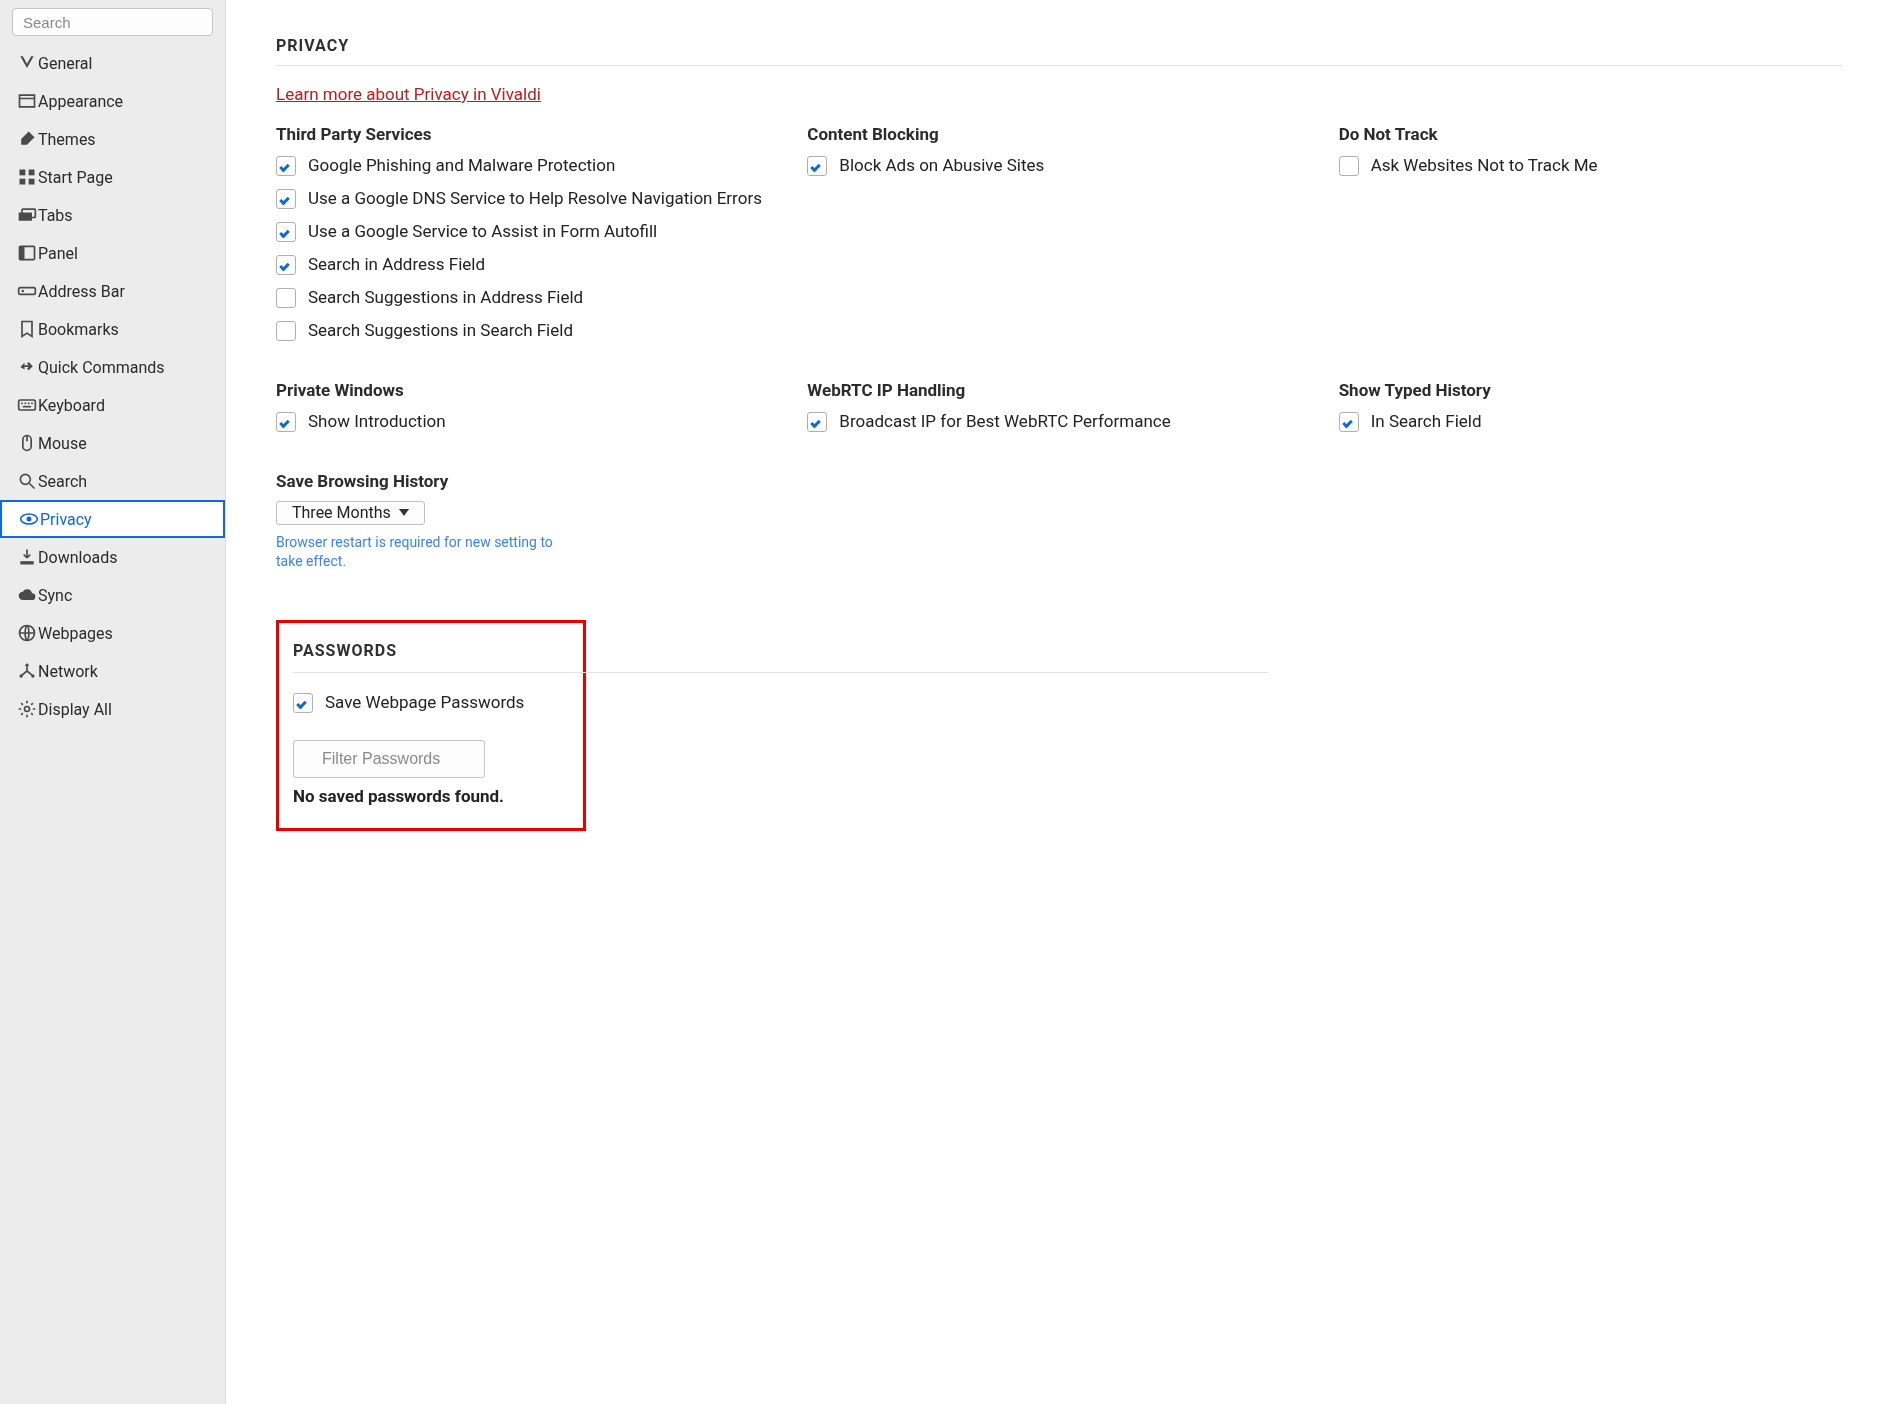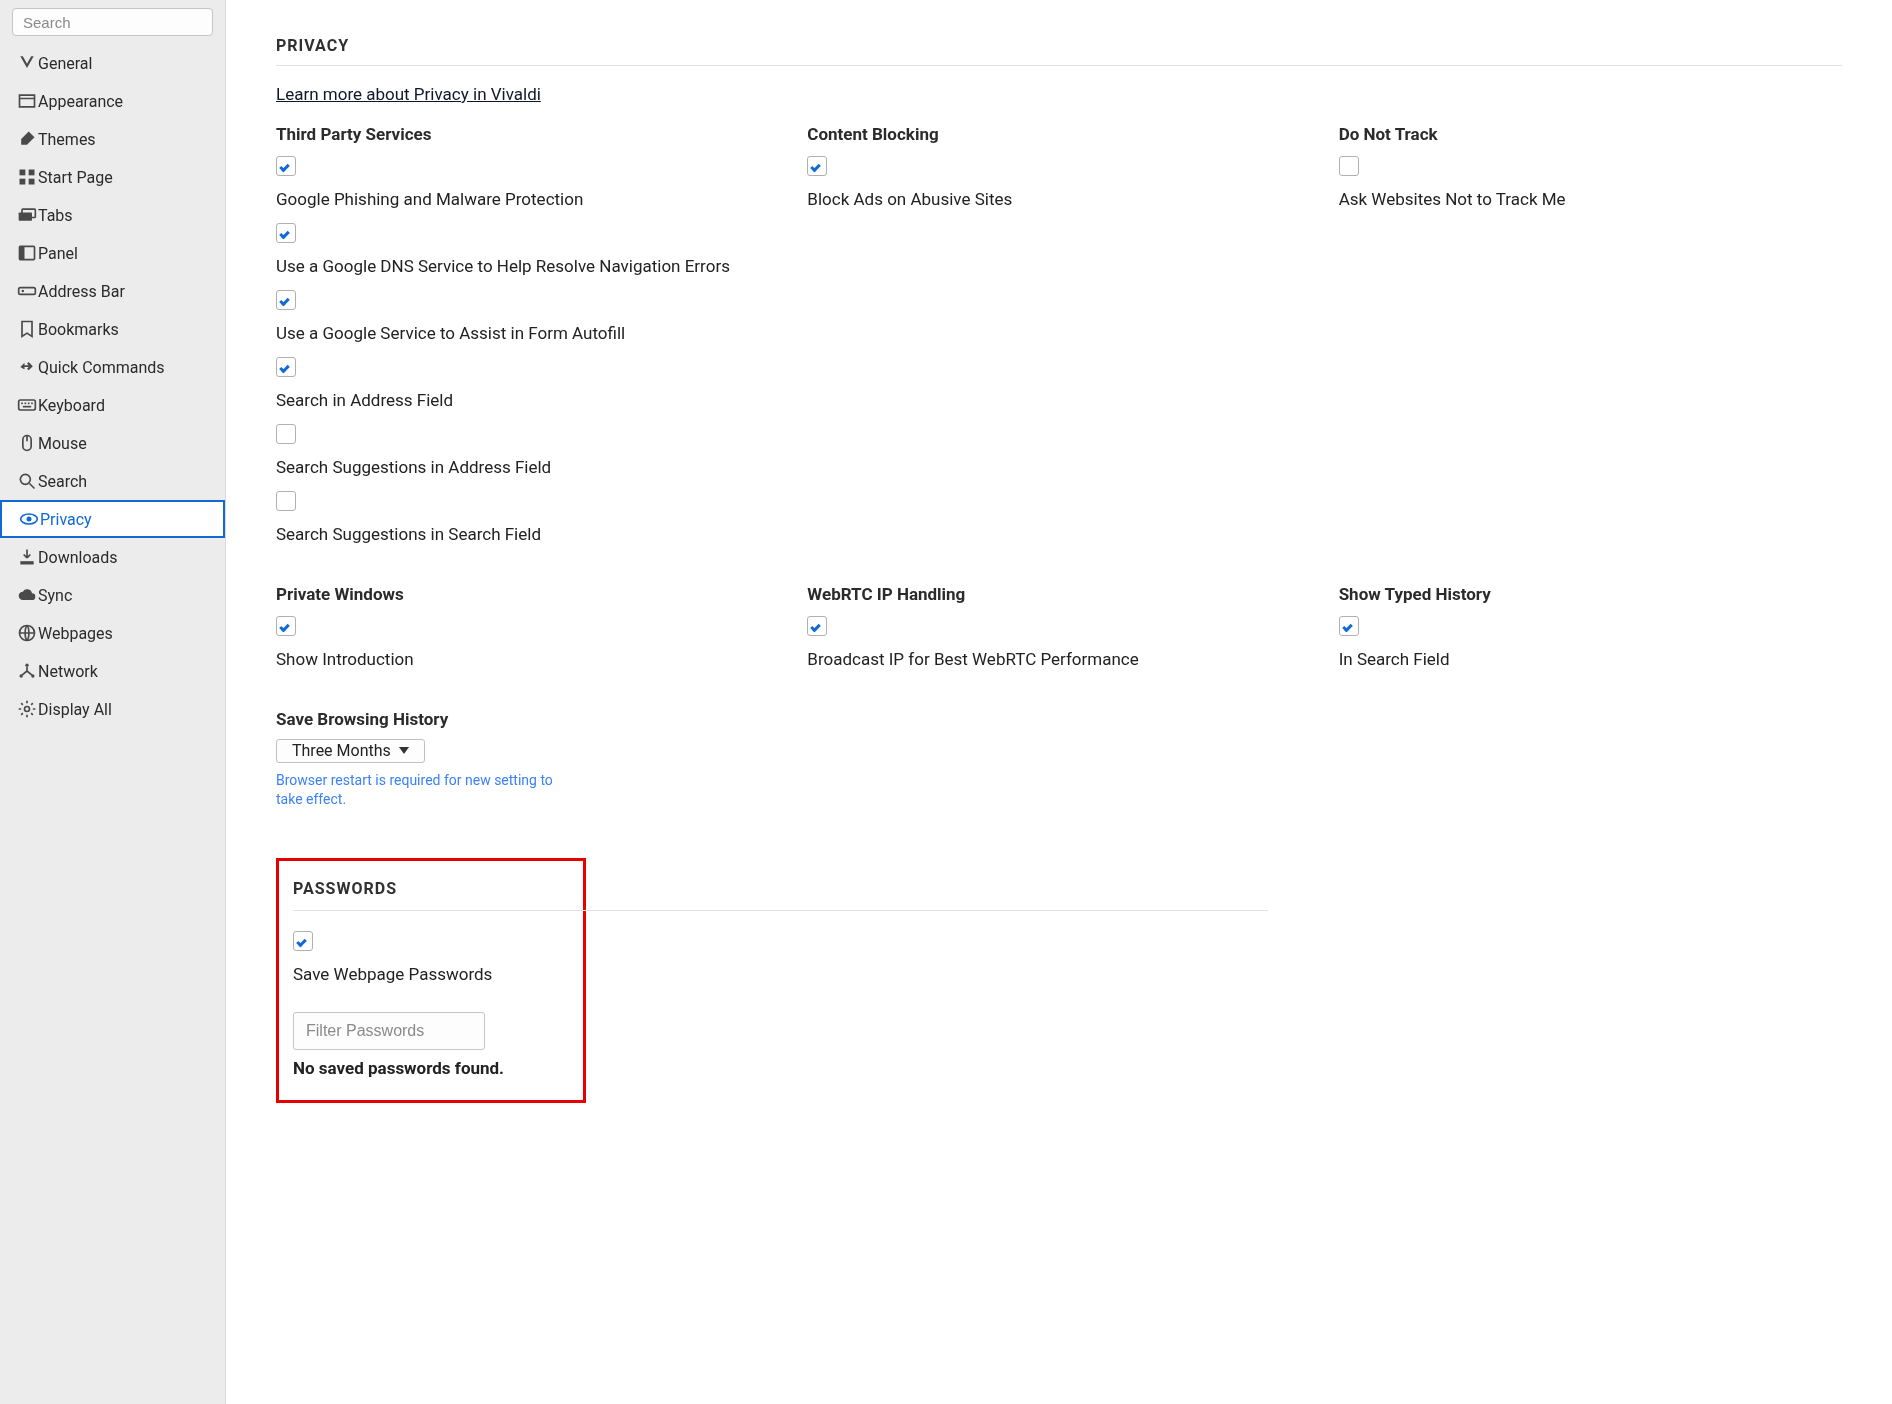--- a/index.html
+++ b/index.html
@@ -59,33 +59,32 @@
   .section-title {
     font-size: 16px;
     font-weight: 700;
     letter-spacing: 1px;
     color: #303030;
     padding-bottom: 10px;
     border-bottom: 1px solid #e3e3e3;
     margin-bottom: 18px;
   }
   .link-row { margin-bottom: 20px; }
-  .link-row a { color: #0f172a; text-decoration: underline; font-size: 17px; }
+  .link-row a { color: #b91c1c; text-decoration: underline; font-size: 17px; }
 
   .cols { display: grid; grid-template-columns: 1fr 1fr 1fr; column-gap: 28px; row-gap: 28px; }
   .subhead { font-size: 17px; font-weight: 700; color: #2b2b2b; margin-bottom: 10px; }
 
   .check-row {
     display: flex;
     align-items: flex-start;
     gap: 12px;
     margin-bottom: 10px;
     font-size: 17px;
     line-height: 1.35;
-    flex-direction: column;
   }
   .checkbox {
     width: 20px; height: 20px;
     border: 1px solid #b0b0b0;
     border-radius: 3px;
     position: relative;
     flex-shrink: 0;
     margin-top: 2px;
     background: #fff;
     cursor: pointer;
@@ -130,21 +129,21 @@
     padding: 18px 14px 22px;
     width: 310px;
   }
   .highlight-box .section-title { border-bottom: 0; padding-bottom: 0; margin-bottom: 22px; }
 
   .filter-input {
     width: 192px;
     height: 38px;
     border: 1px solid #c5c5c5;
     border-radius: 3px;
-    padding: 6px 12px;
+    padding: 6px 28px;
     font-size: 16px;
     background: #fdfdfd;
     margin-top: 16px;
   }
   .filter-input::placeholder { color: #8a8a8a; }
   .empty-msg { margin-top: 8px; font-size: 17px; color: #222; font-weight: bold; }
 
   .section-divider {
     border-bottom: 1px solid #e3e3e3;
     width: 975px;

